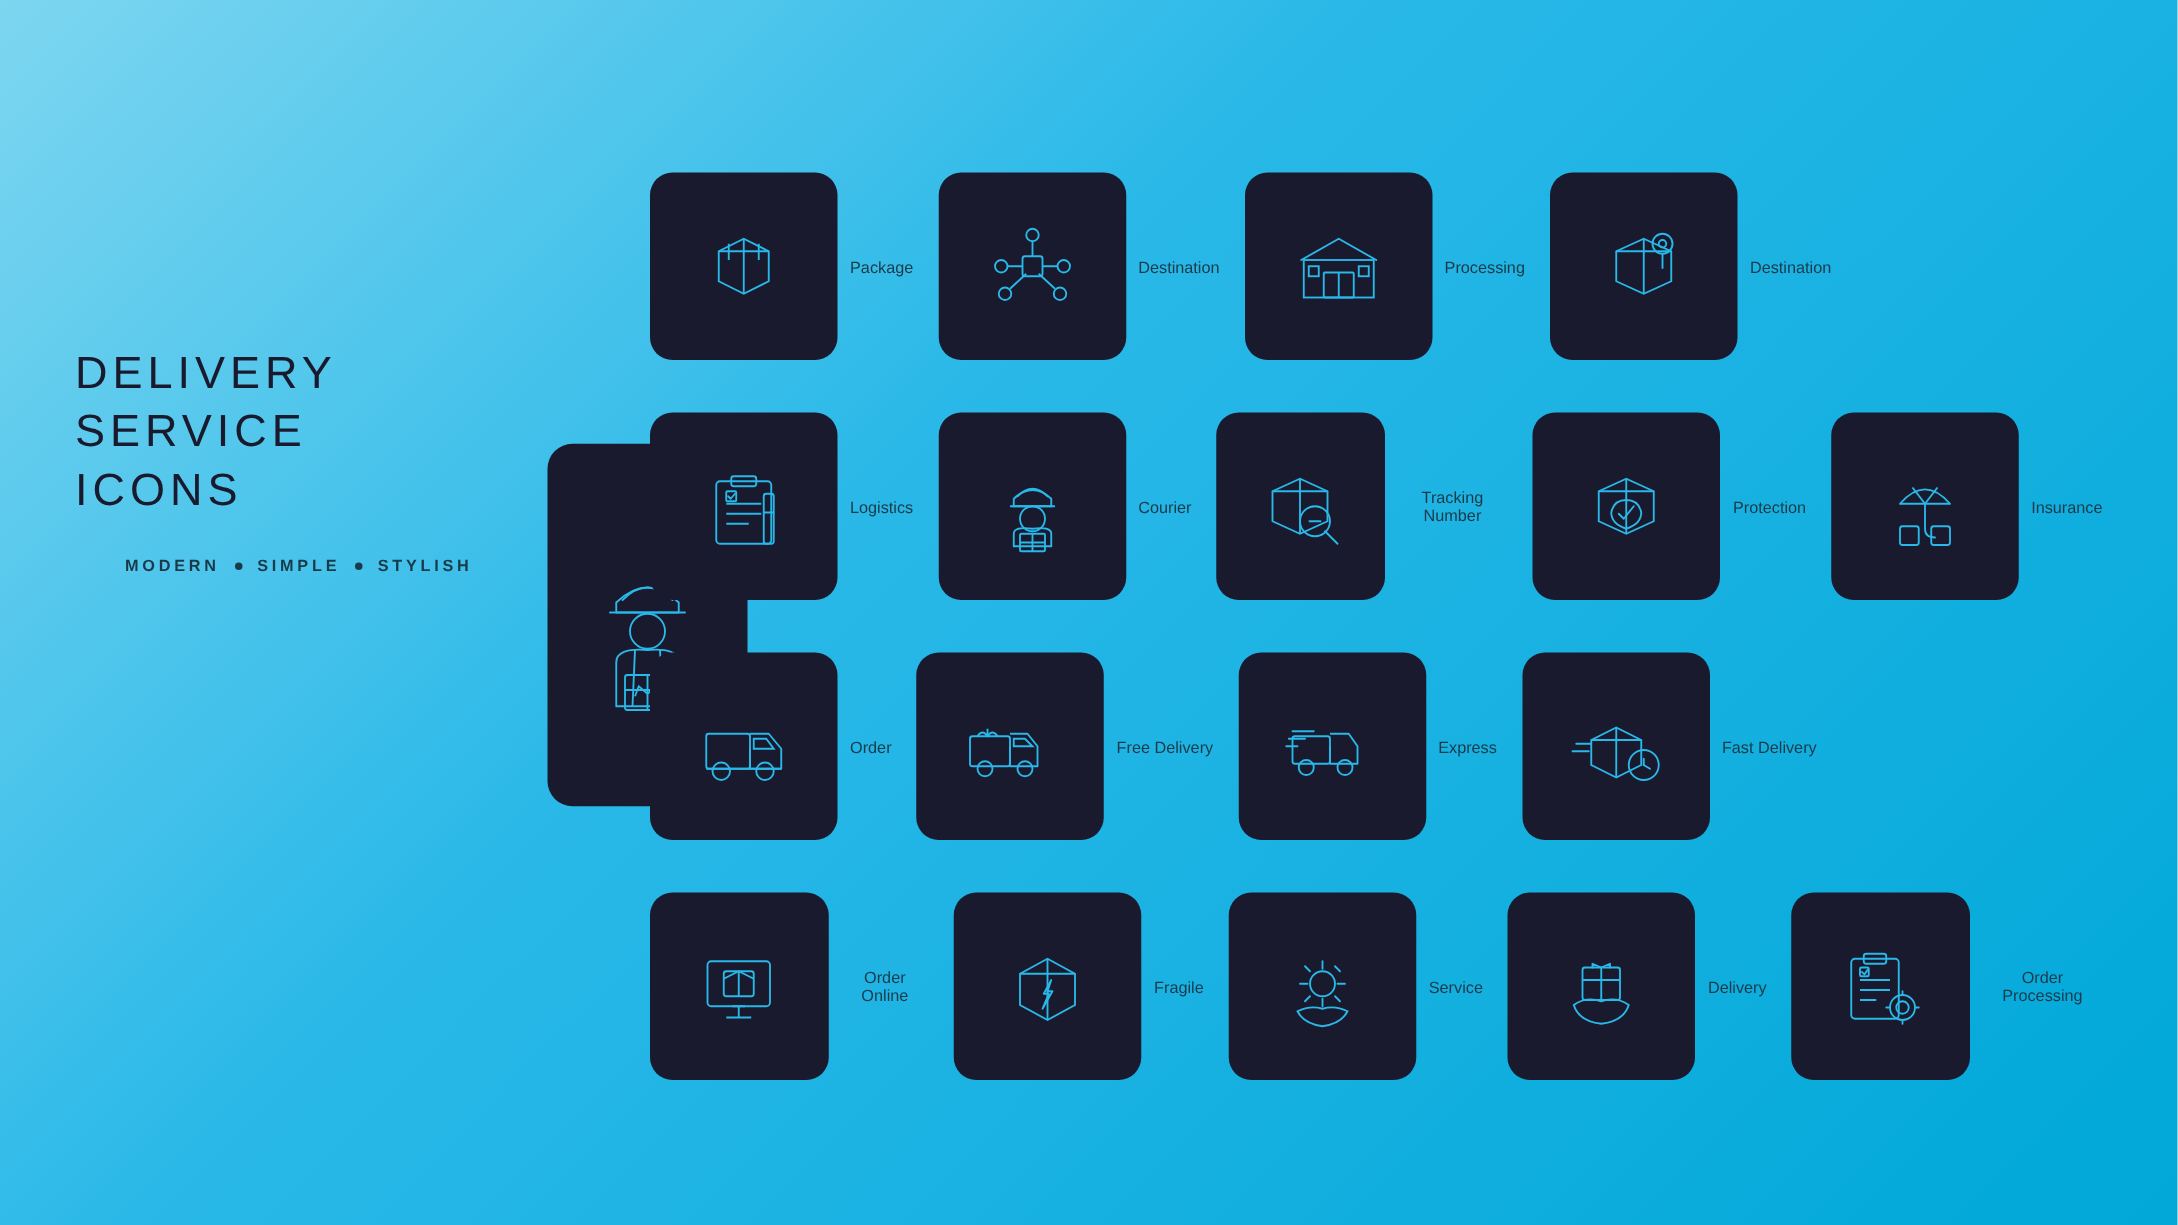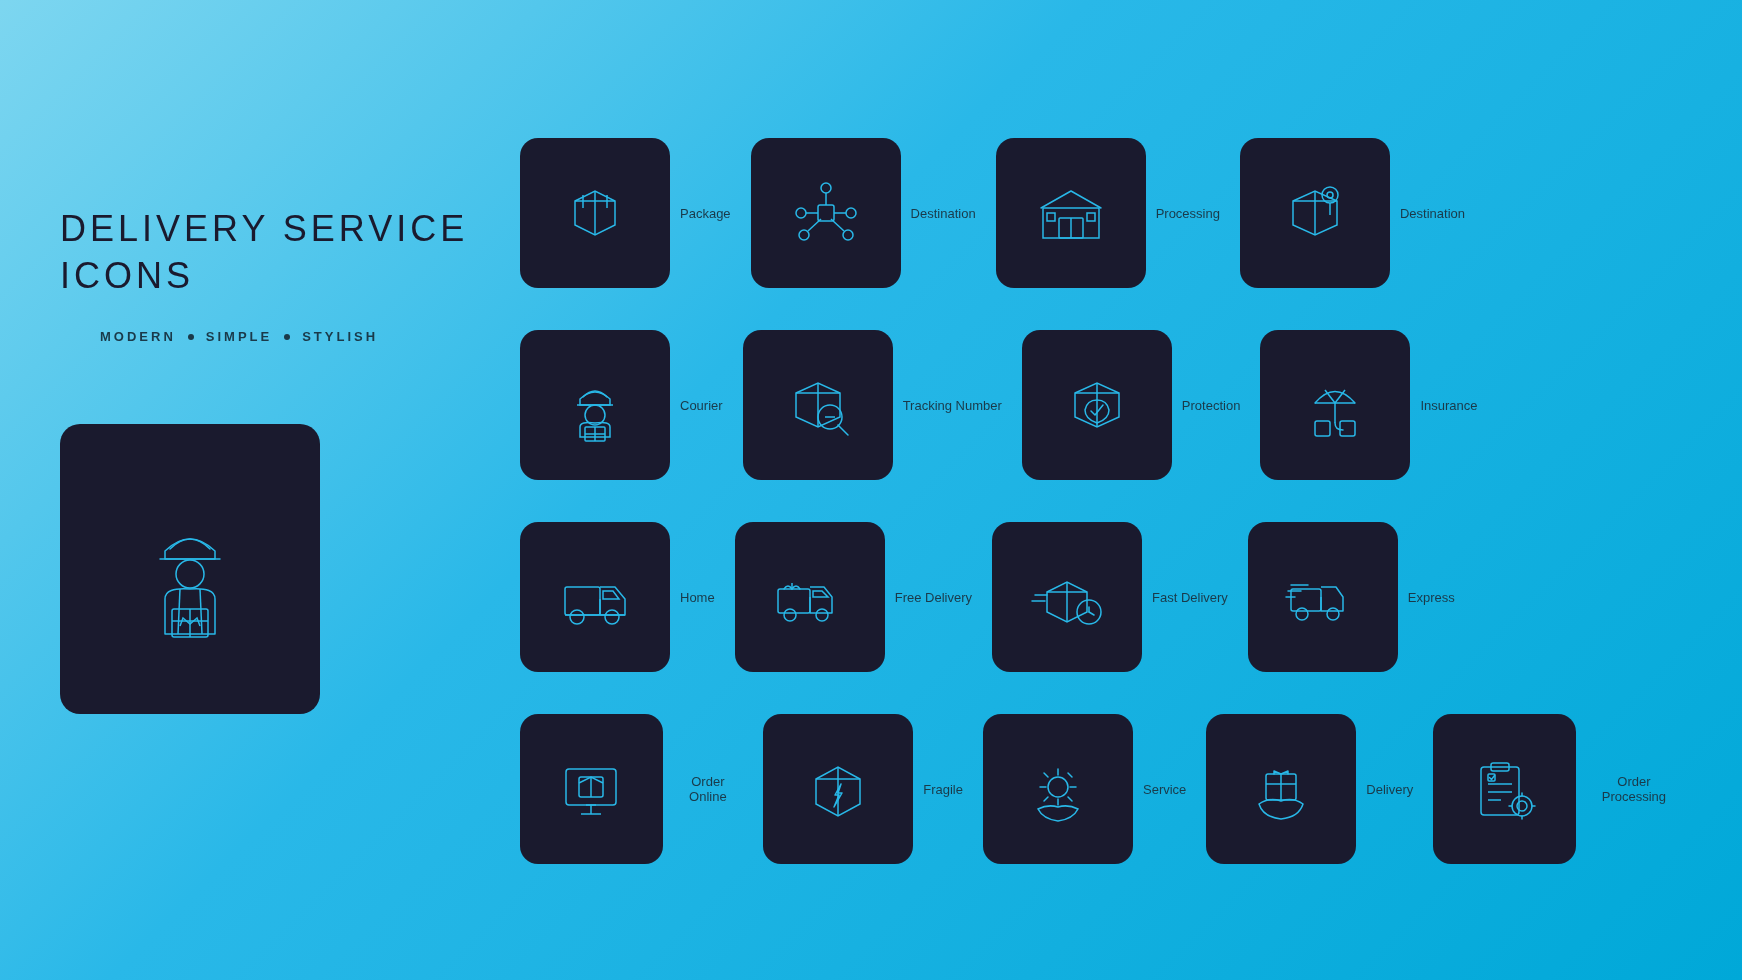--- a/index.html
+++ b/index.html
@@ -18,21 +18,21 @@
       height: 100%;
       display: flex;
       align-items: center;
       padding: 40px 60px;
     }
 
     .left-panel {
       width: 420px;
       flex-shrink: 0;
       display: flex;
-      flex-direction: column;
+      flex-direction: row;
       gap: 60px;
     }
 
     .title-block {
       margin-top: -60px;
     }
 
     .main-title {
       font-size: 36px;
       font-weight: 300;
@@ -244,20 +244,41 @@
             <circle cx="55" cy="22" r="3" class="stroke-cyan"></circle>
           </svg>
         </div>
         <span class="icon-label">Destination</span>
       </div>
 
     </div>
 
     <div class="icons-row">
 
+      <div class="icon-card">
+        <div class="icon-box">
+          <svg viewBox="0 0 80 80" xmlns="http://www.w3.org/2000/svg">
+
+            <rect x="18" y="20" width="44" height="50" rx="3" class="stroke-cyan"></rect>
+
+            <rect x="30" y="16" width="20" height="8" rx="2" class="stroke-cyan"></rect>
+
+            <line x1="26" y1="38" x2="54" y2="38" class="stroke-cyan"></line>
+            <line x1="26" y1="46" x2="54" y2="46" class="stroke-cyan"></line>
+            <line x1="26" y1="54" x2="44" y2="54" class="stroke-cyan"></line>
+
+            <rect x="26" y="28" width="8" height="8" rx="1" class="stroke-cyan"></rect>
+            <path d="M27.5 32 L29.5 34 L33 30" class="stroke-cyan" stroke-linecap="round" stroke-linejoin="round"></path>
+
+            <rect x="56" y="30" width="8" height="40" rx="2" class="stroke-cyan"></rect>
+            <line x1="56" y1="45" x2="64" y2="45" class="stroke-cyan"></line>
+          </svg>
+        </div>
+        <span class="icon-label">Logistics</span>
+      </div>
 
       <div class="icon-card">
         <div class="icon-box">
           <svg viewBox="0 0 80 80" xmlns="http://www.w3.org/2000/svg">
 
             <path d="M28 32 Q40 20 52 32" class="stroke-cyan" stroke-linecap="round"></path>
             <path d="M25 34 Q40 20 55 34 L55 40 L25 40 Z" class="stroke-cyan"></path>
             <line x1="22" y1="40" x2="58" y2="40" class="stroke-cyan"></line>
 
             <circle cx="40" cy="50" r="10" class="stroke-cyan"></circle>
@@ -338,21 +359,21 @@
             <path d="M45 42 L45 58 L70 58 L70 42 L60 30 L45 30" class="stroke-cyan" stroke-linejoin="round"></path>
 
             <path d="M48 34 L58 34 L64 42 L48 42 Z" class="stroke-cyan"></path>
 
             <circle cx="22" cy="60" r="7" class="stroke-cyan"></circle>
             <circle cx="57" cy="60" r="7" class="stroke-cyan"></circle>
 
             <line x1="10" y1="58" x2="70" y2="58" class="stroke-cyan"></line>
           </svg>
         </div>
-        <span class="icon-label">Home</span>
+        <span class="icon-label">Order</span>
       </div>
 
       <div class="icon-card">
         <div class="icon-box">
           <svg viewBox="0 0 80 80" xmlns="http://www.w3.org/2000/svg">
 
             <rect x="8" y="32" width="32" height="24" rx="2" class="stroke-cyan"></rect>
             <path d="M40 40 L40 56 L62 56 L62 40 L54 30 L40 30" class="stroke-cyan" stroke-linejoin="round"></path>
             <path d="M43 34 L52 34 L58 40 L43 40 Z" class="stroke-cyan"></path>
             <circle cx="20" cy="58" r="6" class="stroke-cyan"></circle>
@@ -363,51 +384,51 @@
             <line x1="22" y1="26" x2="22" y2="32" class="stroke-cyan"></line>
           </svg>
         </div>
         <span class="icon-label">Free Delivery</span>
       </div>
 
       <div class="icon-card">
         <div class="icon-box">
           <svg viewBox="0 0 80 80" xmlns="http://www.w3.org/2000/svg">
 
-            <path d="M20 35 L40 25 L60 35 L60 55 L40 65 L20 55 Z" class="stroke-cyan"></path>
-            <path d="M40 25 L40 65" class="stroke-cyan"></path>
-            <path d="M20 35 L60 35" class="stroke-cyan"></path>
-
-            <circle cx="62" cy="55" r="12" class="stroke-cyan"></circle>
-            <line x1="62" y1="50" x2="62" y2="55" class="stroke-cyan" stroke-linecap="round"></line>
-            <line x1="62" y1="55" x2="67" y2="58" class="stroke-cyan" stroke-linecap="round"></line>
-
-            <line x1="8" y1="38" x2="20" y2="38" class="stroke-cyan" stroke-linecap="round"></line>
-            <line x1="5" y1="44" x2="18" y2="44" class="stroke-cyan" stroke-linecap="round"></line>
-          </svg>
-        </div>
-        <span class="icon-label">Fast Delivery</span>
-      </div>
-
-      <div class="icon-card">
-        <div class="icon-box">
-          <svg viewBox="0 0 80 80" xmlns="http://www.w3.org/2000/svg">
-
             <rect x="8" y="32" width="30" height="22" rx="2" class="stroke-cyan"></rect>
             <path d="M38 40 L38 54 L60 54 L60 40 L53 30 L38 30" class="stroke-cyan" stroke-linejoin="round"></path>
             <circle cx="19" cy="57" r="6" class="stroke-cyan"></circle>
             <circle cx="50" cy="57" r="6" class="stroke-cyan"></circle>
 
             <line x1="8" y1="28" x2="25" y2="28" class="stroke-cyan" stroke-linecap="round"></line>
             <line x1="5" y1="34" x2="18" y2="34" class="stroke-cyan" stroke-linecap="round"></line>
             <line x1="3" y1="40" x2="12" y2="40" class="stroke-cyan" stroke-linecap="round"></line>
           </svg>
         </div>
         <span class="icon-label">Express</span>
       </div>
+
+      <div class="icon-card">
+        <div class="icon-box">
+          <svg viewBox="0 0 80 80" xmlns="http://www.w3.org/2000/svg">
+
+            <path d="M20 35 L40 25 L60 35 L60 55 L40 65 L20 55 Z" class="stroke-cyan"></path>
+            <path d="M40 25 L40 65" class="stroke-cyan"></path>
+            <path d="M20 35 L60 35" class="stroke-cyan"></path>
+
+            <circle cx="62" cy="55" r="12" class="stroke-cyan"></circle>
+            <line x1="62" y1="50" x2="62" y2="55" class="stroke-cyan" stroke-linecap="round"></line>
+            <line x1="62" y1="55" x2="67" y2="58" class="stroke-cyan" stroke-linecap="round"></line>
+
+            <line x1="8" y1="38" x2="20" y2="38" class="stroke-cyan" stroke-linecap="round"></line>
+            <line x1="5" y1="44" x2="18" y2="44" class="stroke-cyan" stroke-linecap="round"></line>
+          </svg>
+        </div>
+        <span class="icon-label">Fast Delivery</span>
+      </div>
     </div>
 
     <div class="icons-row">
 
       <div class="icon-card">
         <div class="icon-box">
           <svg viewBox="0 0 80 80" xmlns="http://www.w3.org/2000/svg">
 
             <rect x="15" y="20" width="50" height="36" rx="3" class="stroke-cyan"></rect>
             <line x1="35" y1="56" x2="45" y2="56" class="stroke-cyan"></line>

